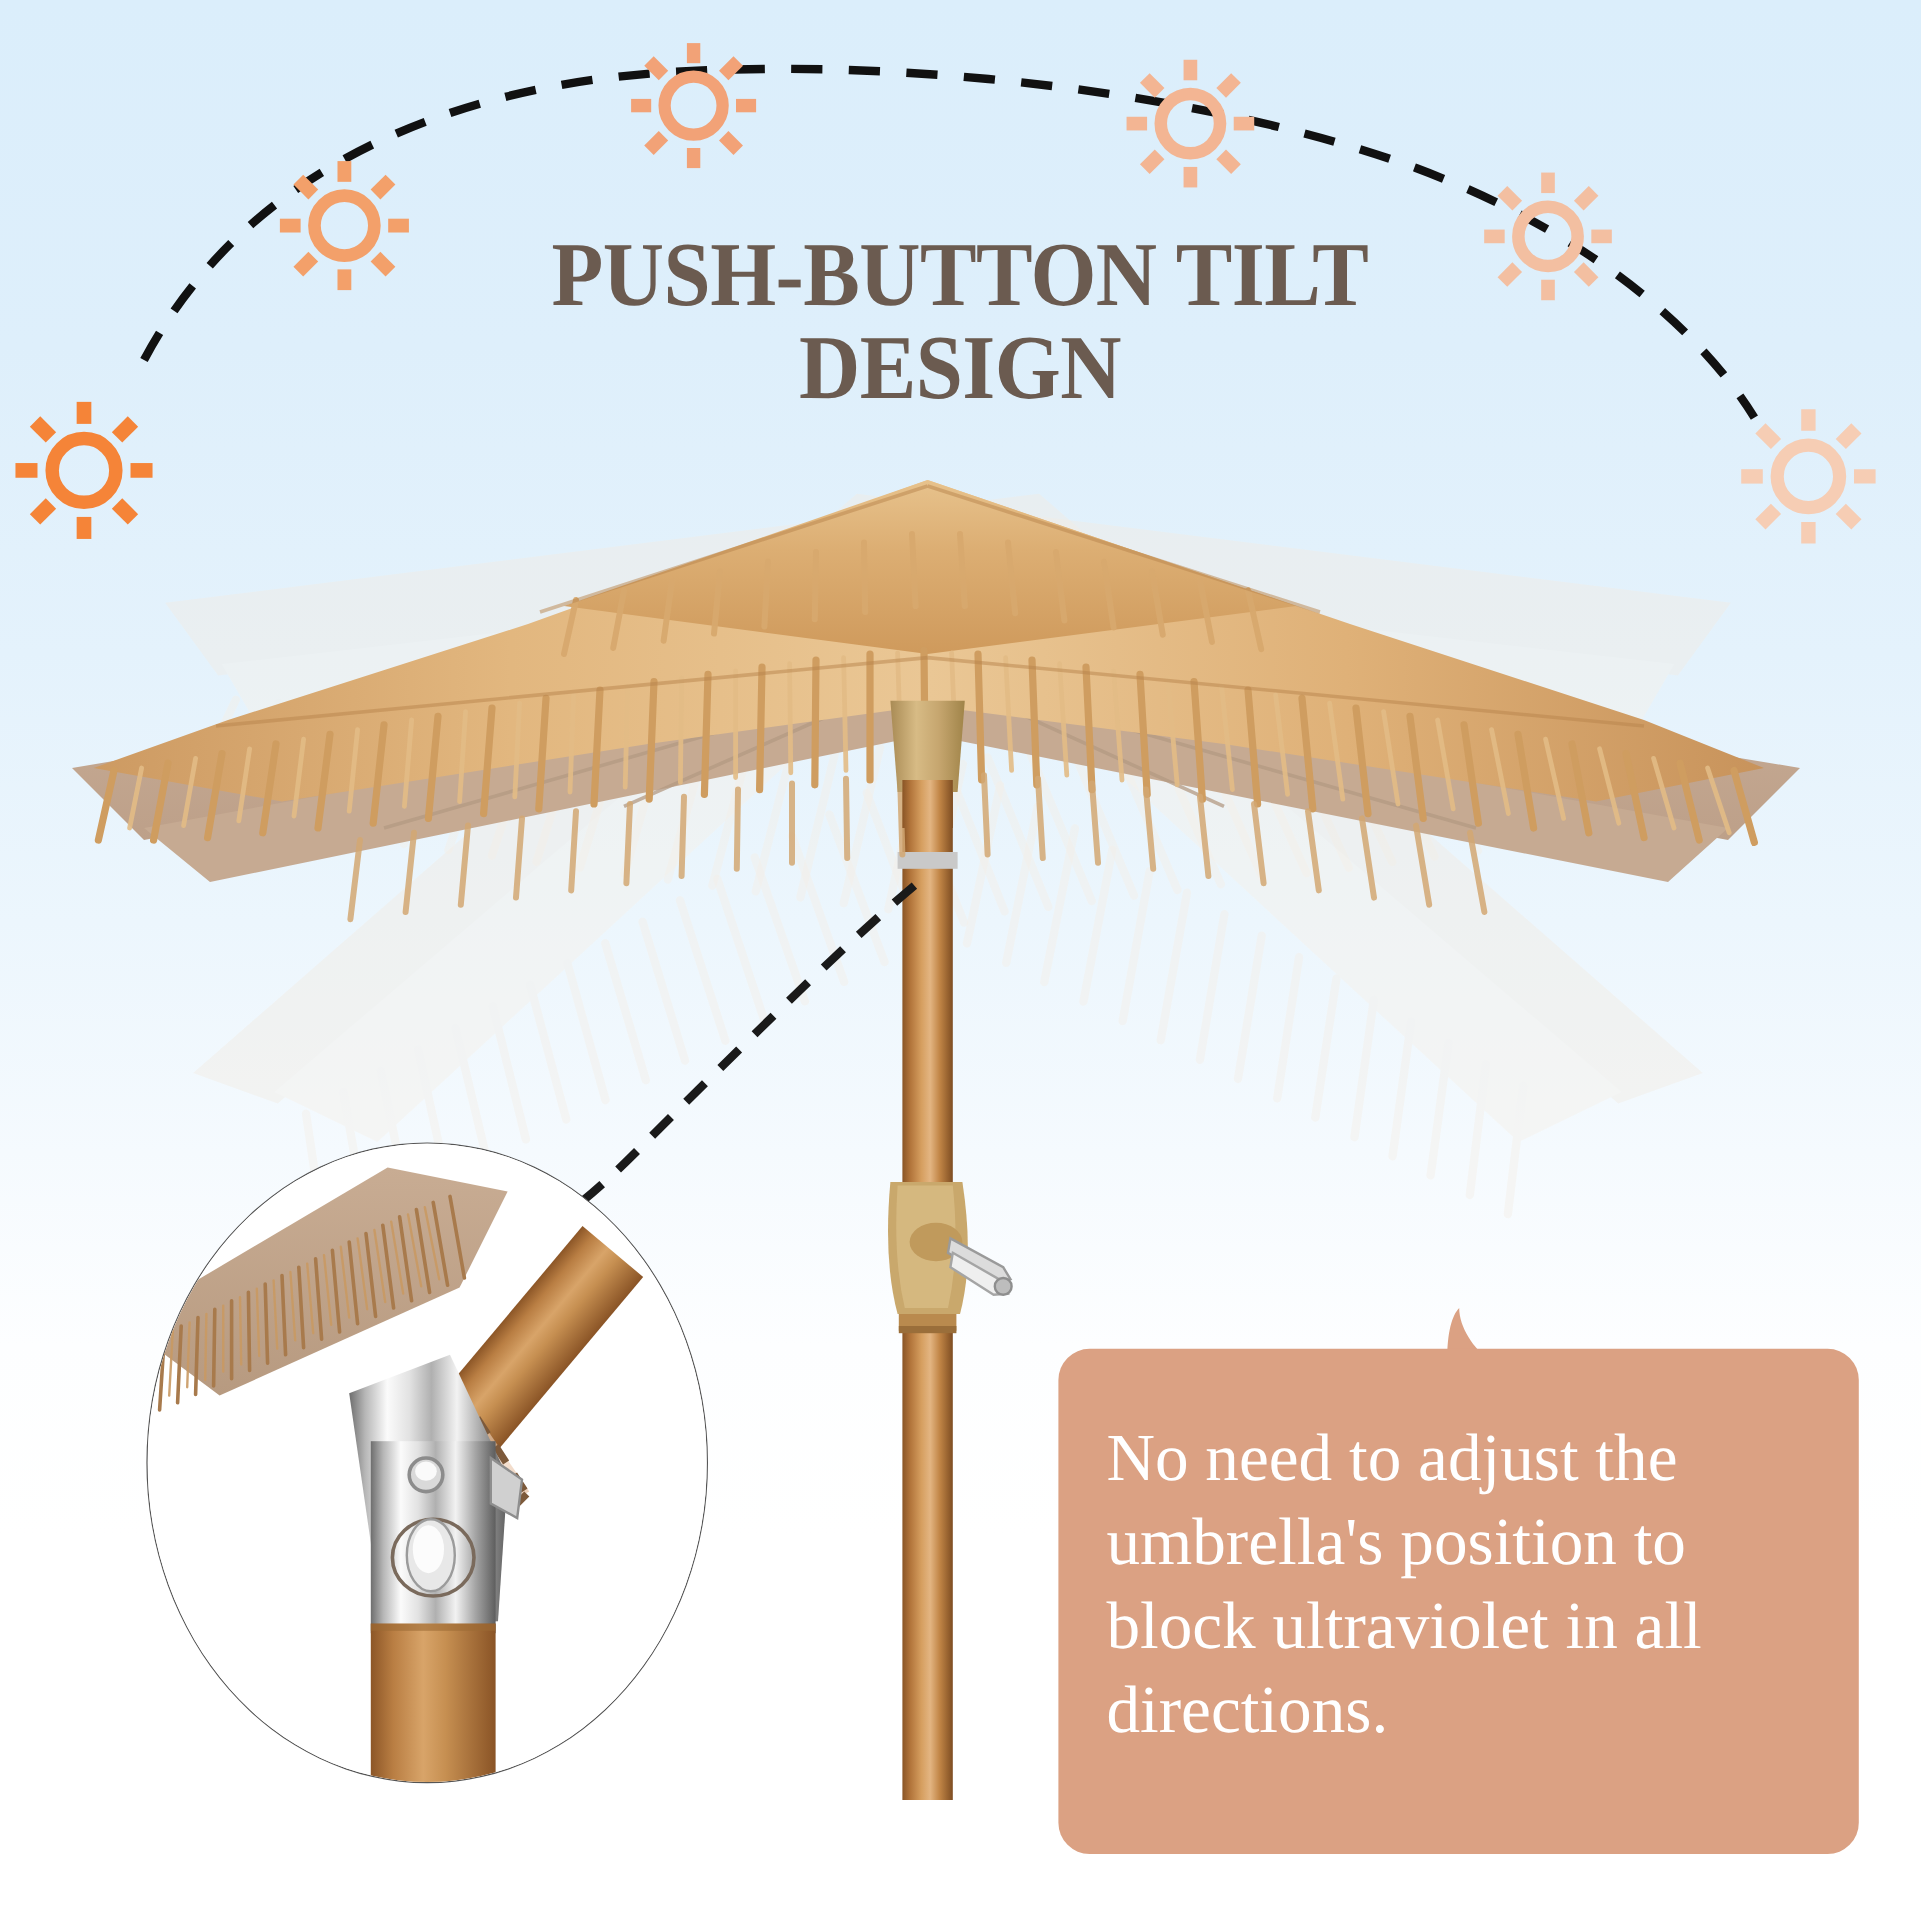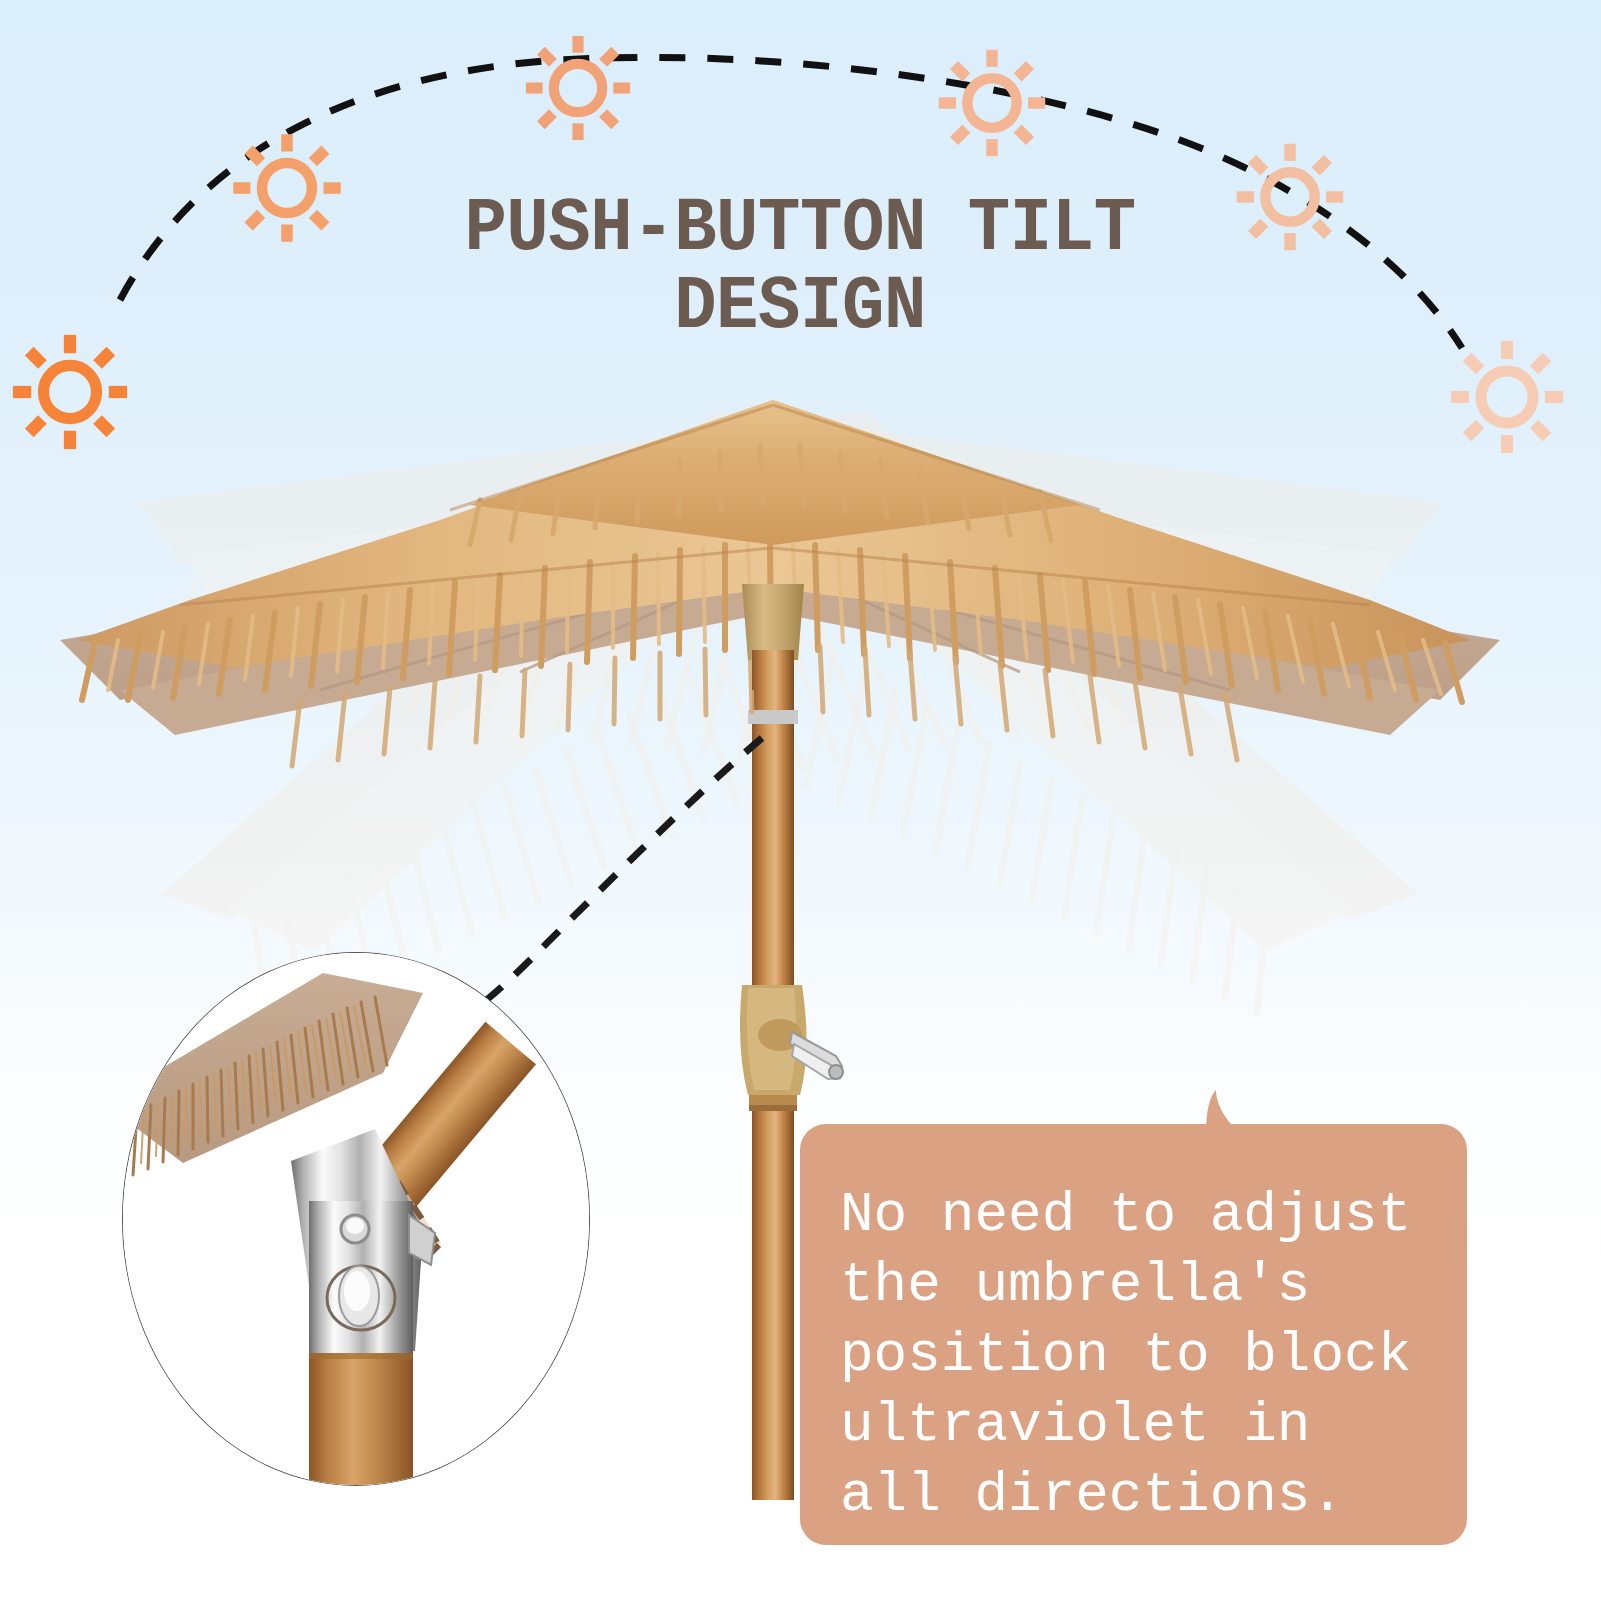--- a/index.html
+++ b/index.html
@@ -5,21 +5,21 @@
   html, body {
     margin: 0;
     padding: 0;
     background: #ffffff;
   }
   #stage {
     position: relative;
     width: 1601px;
     height: 1601px;
     overflow: hidden;
-    font-family: Liberation Mono, monospace;
+    font-family: Liberation Serif, serif;
     background: linear-gradient(180deg,
         #dbeefb 0%,
         #deeffb 18%,
         #e4f2fc 34%,
         #ecf6fd 48%,
         #f5fafe 60%,
         #fdfeff 70%,
         #ffffff 80%,
         #ffffff 100%);
   }
@@ -53,21 +53,21 @@
     letter-spacing: -0.5px;
     transform: scaleX(0.93);
     transform-origin: center top;
   }
   .headline .l1 { display:block; white-space: nowrap; }
   .headline .l2 { display:block; white-space: nowrap; }
 
   
   .callout {
     position: absolute;
-    left: 800px;
+    left: 882px;
     top: 1124px;
     width: 667px;
     height: 421px;
     background: #dba183;
     border-radius: 26px;
     z-index: 14;
     box-sizing: border-box;
     padding: 56px 34px 0 40px;
     color: #ffffff;
     font-size: 56px;

